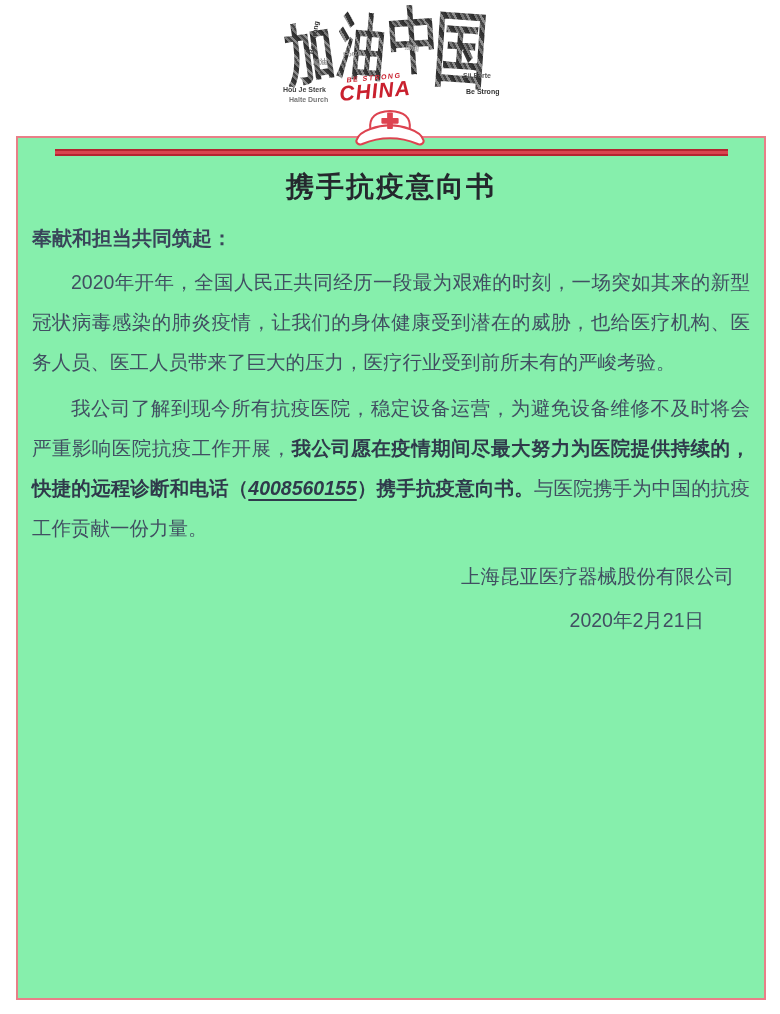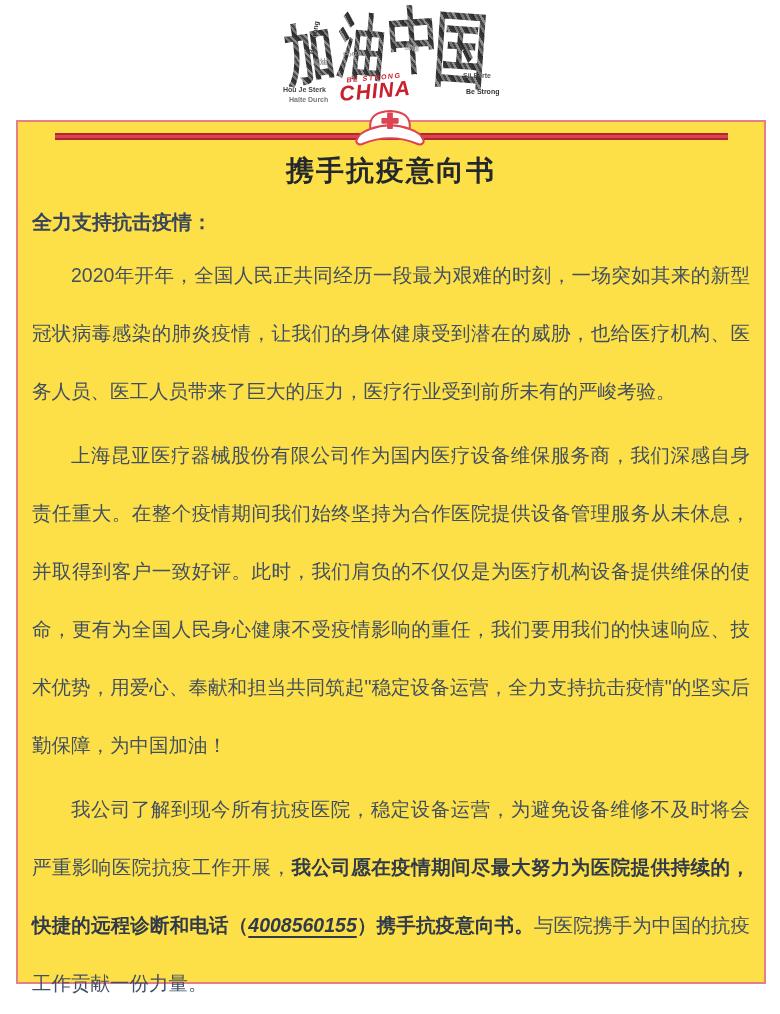--- a/index.html
+++ b/index.html
@@ -35,40 +35,40 @@
     transform:rotate(-5deg); color:#c9202e;
   }
   .wc-caption .l1 { font-size:7px; font-weight:bold; font-style:italic; letter-spacing:1.5px; }
   .wc-caption .l2 { font-size:21px; font-weight:900; font-style:italic; letter-spacing:1px; line-height:.95; }
 
   
   .cap { position:absolute; left:50%; margin-left:-41px; top:106px; width:82px; height:46px; z-index:3; }
 
   
   .letter-card {
-    position:absolute; left:16px; top:120px; width:750px; height:864px;
-    background:#fde047; border:2px solid #e87f88; z-index:2;
+    position:absolute; left:16px; top:136px; width:750px; height:864px;
+    background:#86efac; border:2px solid #e87f88; z-index:2;
   }
   .red-bar {
     margin:11px auto 0; width:673px; height:7px;
     background:linear-gradient(180deg,#b52531 0,#b52531 2px,#d9454f 2px,#d9454f 5px,#b52531 5px,#b52531 7px);
   }
   .title {
     margin-top:12px; text-align:center; font-size:28px; font-weight:bold;
     color:#24272d; letter-spacing:2px; line-height:38px;
   }
   .subtitle {
     margin-top:6px; text-align:center; font-size:17px; font-weight:bold;
     color:#e23a46; letter-spacing:1px; line-height:24px;
   }
   .content { padding:0 14px; color:#414f62; font-size:19.5px; }
   .salutation {
     margin-top:10px; font-weight:bold; font-size:20px; line-height:44px; color:#39455a;
   }
-  .para { line-height:58px; text-align:justify; text-indent:2em; }
+  .para { line-height:40px; text-align:justify; text-indent:2em; }
   .para-1 { margin-top:2px; }
   .para-2 { margin-top:6px; }
   .para-3 { margin-top:6px; }
   .para b, .para .bold-run { font-weight:bold; color:#2f3a4b; }
   .phone {
     font-weight:bold; color:#2f3a4b;
     text-decoration:underline; text-decoration-thickness:2px; text-underline-offset:4px;font-style:italic;
   }
   .signature { margin-top:6px; text-align:right; line-height:44px; padding-right:16px; font-size:19.5px; color:#414f62; }
   .sig-date { display:block; padding-right:30px; }
@@ -109,27 +109,27 @@
       <rect x="39.5" y="14.5" width="21" height="7" rx="1"></rect>
     </g>
   </svg>
 
   <div class="letter-card">
     <div class="red-bar"></div>
 
     <h1 class="title">携手抗疫意向书</h1>
 
     <div class="content">
-      <p class="salutation">全力支持抗击疫情：</p>
+      <p class="salutation">奉献和担当共同筑起：</p>
 
       <p class="para para-1">2020年开年，全国人民正共同经历一段最为艰难的时刻，一场突如其来的新型冠状病毒感染的肺炎疫情，让我们的身体健康受到潜在的威胁，也给医疗机构、医务人员、医工人员带来了巨大的压力，医疗行业受到前所未有的严峻考验。</p>
 
-      <p class="para para-2">上海昆亚医疗器械股份有限公司作为国内医疗设备维保服务商，我们深感自身责任重大。在整个疫情期间我们始终坚持为合作医院提供设备管理服务从未休息，并取得到客户一致好评。此时，我们肩负的不仅仅是为医疗机构设备提供维保的使命，更有为全国人民身心健康不受疫情影响的重任，我们要用我们的快速响应、技术优势，用爱心、奉献和担当共同筑起"稳定设备运营，全力支持抗击疫情"的坚实后勤保障，为中国加油！</p>
 
       <p class="para para-3"><span>我公司了解到现今所有抗疫医院，稳定设备运营，为避免设备维修不及时将会严重影响医院抗疫工作开展，</span><span class="bold-run">我公司愿在疫情期间尽最大努力为医院提供持续的，快捷的远程诊断和电话（</span><span class="phone">4008560155</span><span class="bold-run">）携手抗疫意向书。</span><span>与医院携手为中国的抗疫工作贡献一份力量。</span></p>
 
       <div class="signature">
+        <span style="display:block;">上海昆亚医疗器械股份有限公司</span>
         <span class="sig-date">2020年2月21日</span>
       </div>
     </div>
   </div>
 
 </div>
 
 </body></html>

